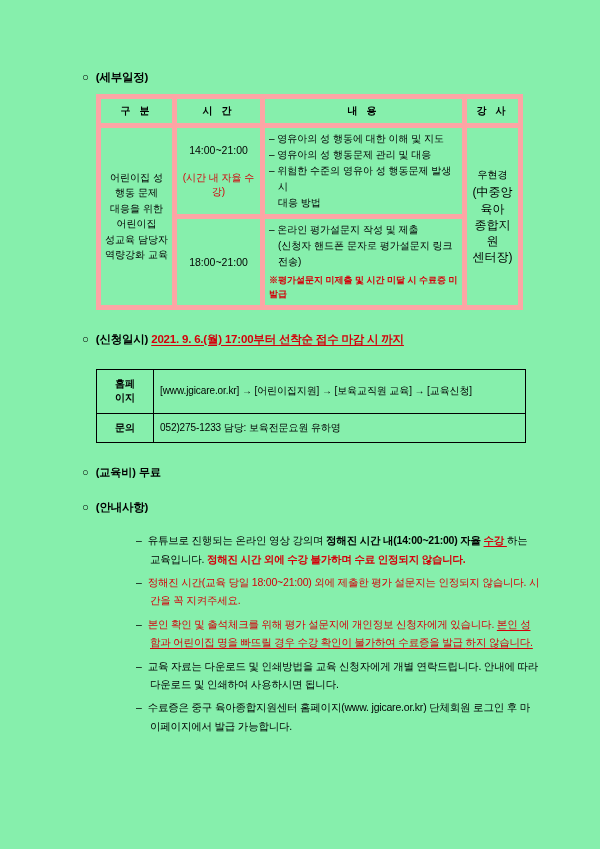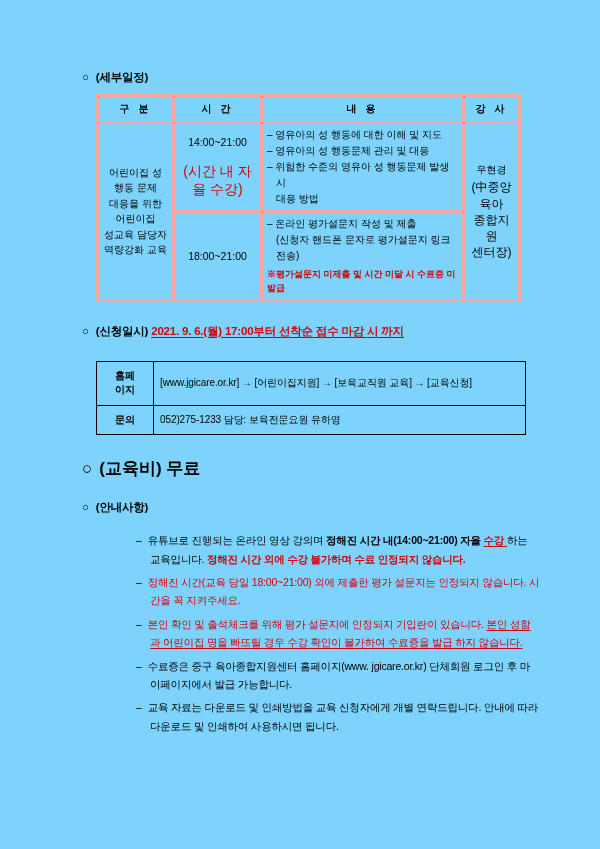--- a/index.html
+++ b/index.html
@@ -6,21 +6,21 @@
     margin: 0;
     padding: 0;
     background: #d8d8d8;
   }
   body {
     font-family: "Liberation Sans", sans-serif;
   }
   .page {
     width: 600px;
     height: 849px;
-    background: #7dd3fc;
+    background: #86efac;
     position: relative;
     margin: 0 auto;
     box-sizing: border-box;
     padding: 70px 60px 0 60px;
     overflow: hidden;
   }
   .section-head {
     font-size: 11.5px;
     font-weight: bold;
     color: #000;
@@ -35,21 +35,21 @@
   .block { margin-bottom: 22px; }
 
   
   table.sched {
     border-collapse: collapse;
     width: 422px;
     margin-left: 36px;
     table-layout: fixed;
   }
   table.sched th, table.sched td {
-    border: 3px solid #fca5a5;
+    border: 5px solid #fca5a5;
     font-size: 10px;
     padding: 3px 4px;
     vertical-align: middle;
     color: #000;
   }
   table.sched th {
     text-align: center;
     font-weight: bold;
     letter-spacing: 3px;
     padding: 5px 2px;
@@ -63,21 +63,21 @@
   .cell-gubun {
     text-align: center;
     line-height: 1.55;
     font-size: 10px;
     padding: 8px 3px;
   }
   .time-main { font-size: 10.5px; }
   .time-sub {
     display: block;
     color: #d4000a;
-    font-size: 14px;
+    font-size: 10px;
     margin-top: 15px;
   }
   .content-cell { line-height: 1.6; padding: 7px 6px; }
   .content-cell .li { text-indent: -9px; padding-left: 9px; }
   .content-cell .li2 { text-indent: 0; padding-left: 9px; }
   .red-note {
     color: #d4000a;
     font-weight: bold;
     font-size: 9px;
     margin-top: 3px;
@@ -136,21 +136,21 @@
     margin-bottom: 5px;
     list-style: none;
     text-indent: -14px;
     padding-left: 14px;
     letter-spacing: -0.2px;
   }
   .dash { margin-right: 6px; }
   .red { color: #d4000a; }
   .bold { font-weight: bold; }
   .ul { text-decoration: underline; text-underline-offset: 2px; }
-  .note-free { font-size: 17px; font-weight: bold; margin: 0 0 20px 22px; }
+  .note-free { font-size: 11px; font-weight: bold; margin: 0 0 20px 22px; }
   .note-free .circ { font-weight: normal; margin-right: 7px; }
 </style>
 </head>
 <body>
 
 <div class="page">
 
   <div class="block">
     <div class="section-head">
       <span class="circ">○</span><span>(세부일정)</span>
@@ -241,19 +241,19 @@
     <span class="circ">○</span><span>(교육비) 무료</span>
   </div>
 
   <div class="block">
     <div class="section-head">
       <span class="circ">○</span><span>(안내사항)</span>
     </div>
     <ul class="notice" id="guide-list">
         <li><span class="dash">–</span><span>유튜브로 진행되는 온라인 영상 강의며  </span><span class="bold">정해진 시간 내(14:00~21:00) 자율 </span><span class="bold red ul">수강 </span><span>하는 교육입니다.  </span><span class="bold red">정해진 시간 외에 수강 불가하며 수료 인정되지 않습니다. </span></li>
         <li><span class="dash">–</span><span class="red">정해진 시간(교육 당일 18:00~21:00) 외에 제출한 평가 설문지는 인정되지 </span><span class="red">않습니다. 시간을 꼭 지켜주세요. </span></li>
-        <li><span class="dash">–</span><span class="red">본인 확인 및 출석체크를 위해 평가 설문지에 인정되지 기입란이 있습니다. </span><span class="red ul">본인 성함과 어린이집 명을 빠뜨릴 경우 수강 확인이 불가하여 수료증을 발급 </span><span class="red ul">하지 않습니다. </span></li>
+        <li><span class="dash">–</span><span class="red">본인 확인 및 출석체크를 위해 평가 설문지에 개인정보 신청자에게 있습니다. </span><span class="red ul">본인 성함과 어린이집 명을 빠뜨릴 경우 수강 확인이 불가하여 수료증을 발급 </span><span class="red ul">하지 않습니다. </span></li>
+        <li><span class="dash">–</span><span>교육 자료는 다운로드 및 인쇄방법을 교육 신청자에게 개별 연락드립니다. </span><span>안내에 따라 다운로드 및 인쇄하여 사용하시면 됩니다. </span></li>
         <li><span class="dash">–</span><span>수료증은 중구 육아종합지원센터 홈페이지(www. jgicare.or.kr) 단체회원 로그인 후 </span><span>마이페이지에서 발급 가능합니다. </span></li>
-        <li><span class="dash">–</span><span>교육 자료는 다운로드 및 인쇄방법을 교육 신청자에게 개별 연락드립니다. </span><span>안내에 따라 다운로드 및 인쇄하여 사용하시면 됩니다. </span></li>
       </ul>
   </div>
 
 </div>
 
 </body></html>

